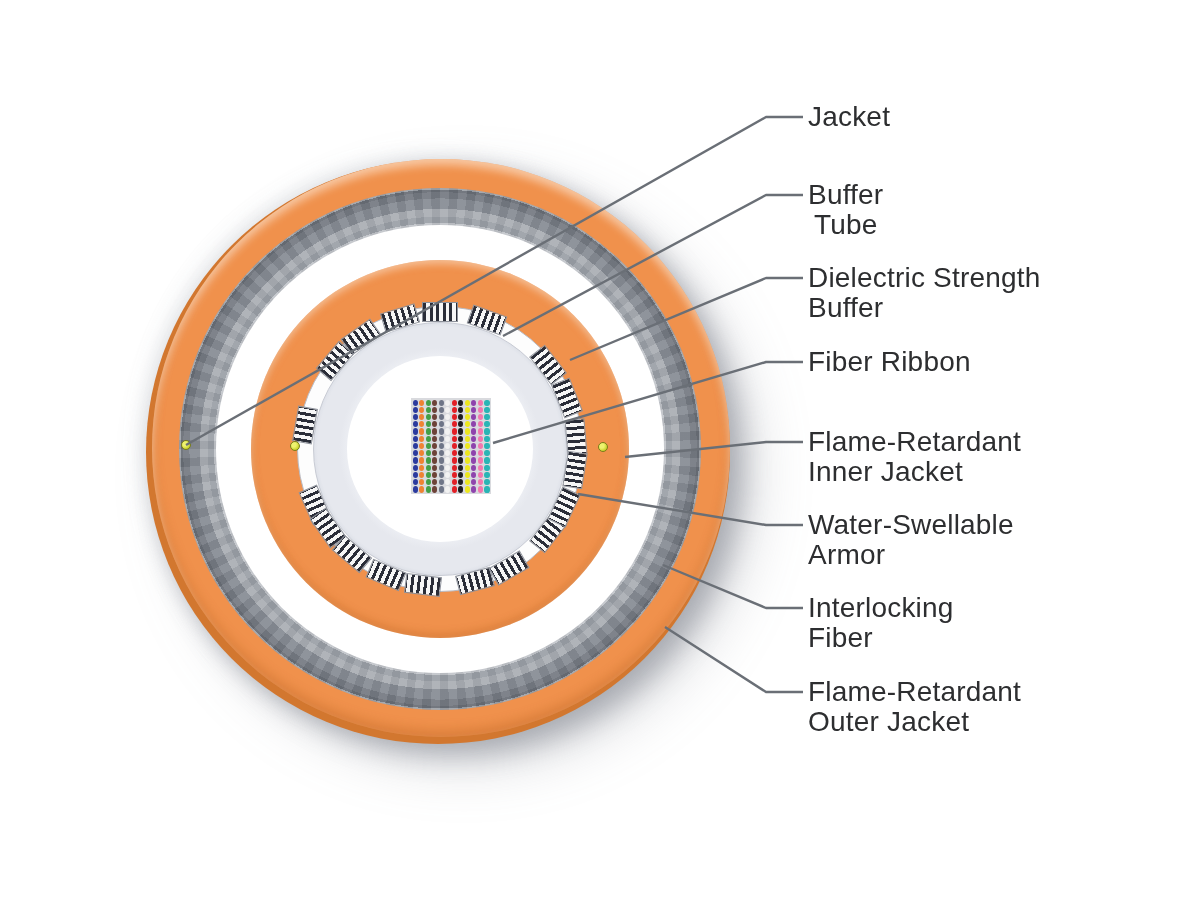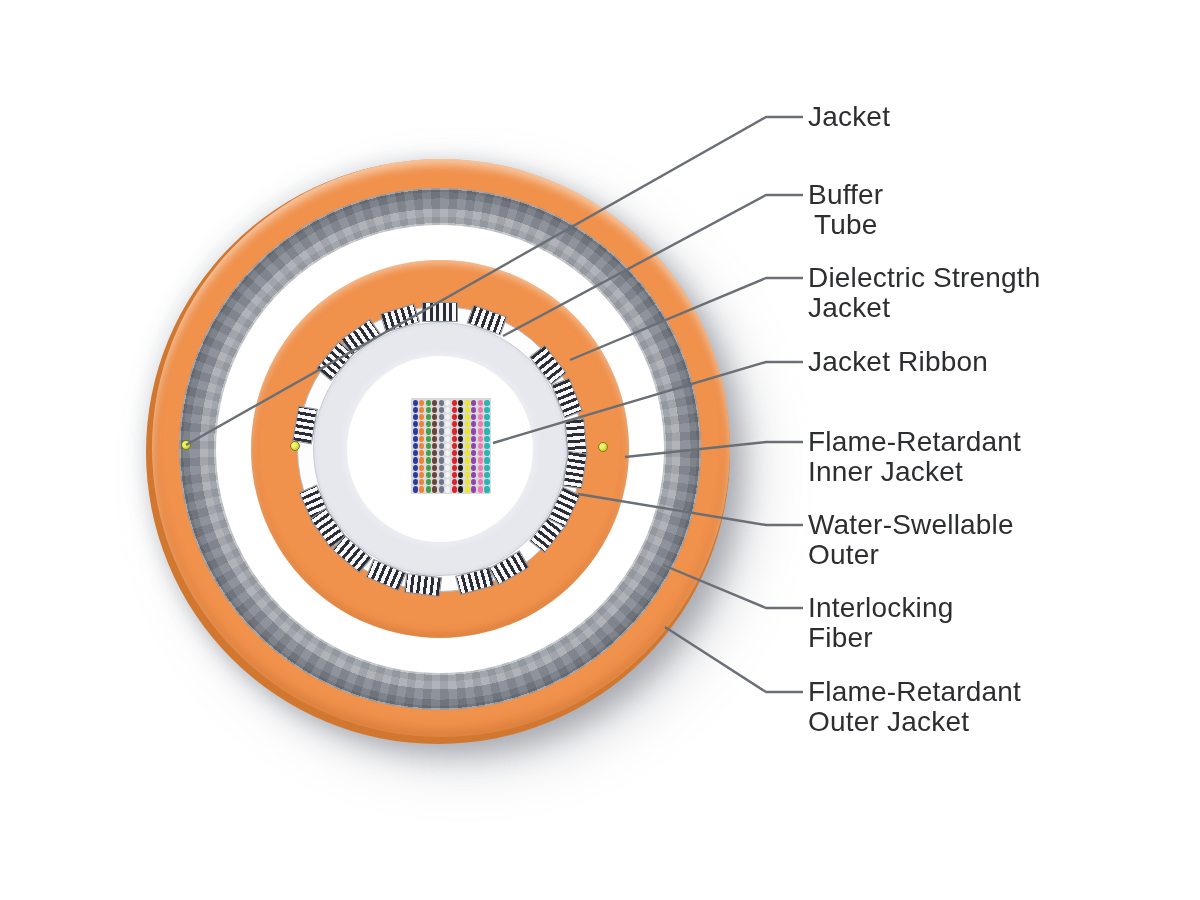--- a/index.html
+++ b/index.html
@@ -316,25 +316,25 @@
       <polyline points="803,525 766,525 578,494"></polyline>
       <polyline points="803,608 766,608 663,565"></polyline>
       <polyline points="803,692 766,692 665,627"></polyline>
     </svg>
 
   <div id="labels">
     <div class="label" style="left: 808px; top: 102px;">Jacket</div>
     <div class="label" style="left: 808px; top: 180px; text-align: center;">Buffer
 Tube</div>
     <div class="label" style="left: 808px; top: 263px;">Dielectric Strength
-Jacket</div>
-    <div class="label" style="left: 808px; top: 347px;">Jacket Ribbon</div>
+Buffer</div>
+    <div class="label" style="left: 808px; top: 347px;">Fiber Ribbon</div>
     <div class="label" style="left: 808px; top: 427px;">Flame-Retardant
 Inner Jacket</div>
     <div class="label" style="left: 808px; top: 510px;">Water-Swellable
-Outer</div>
+Armor</div>
     <div class="label" style="left: 808px; top: 593px;">Interlocking
 Fiber</div>
     <div class="label" style="left: 808px; top: 677px;">Flame-Retardant
 Outer Jacket</div>
   </div>
 
 </div>
 
 </body></html>

